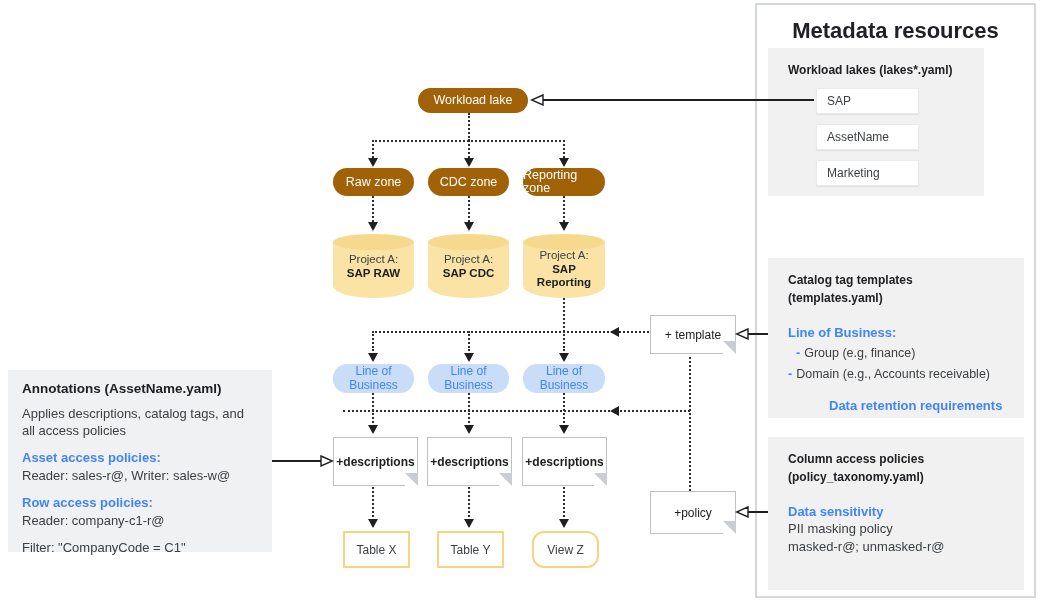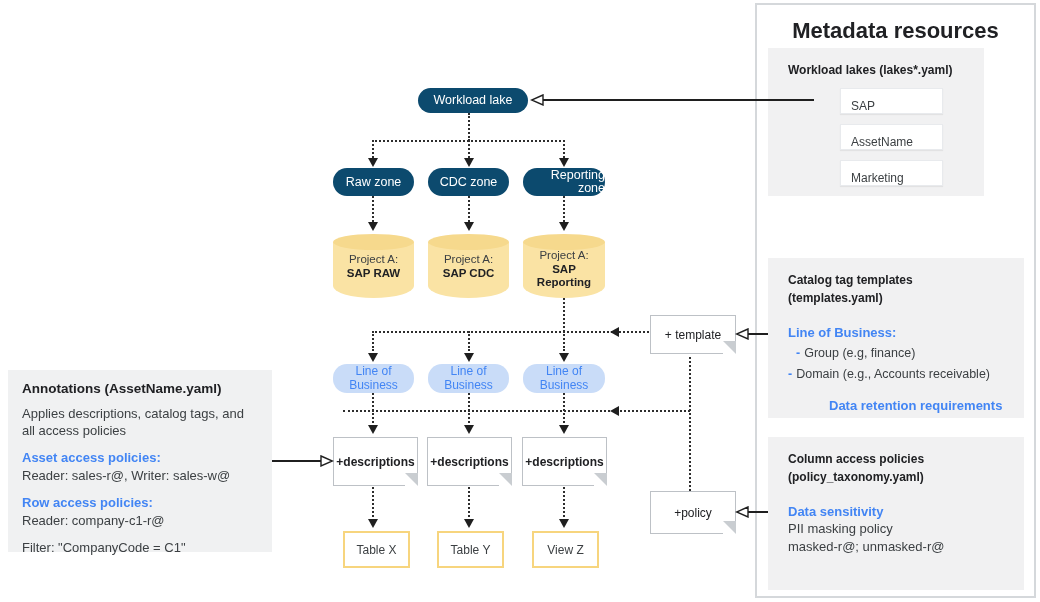--- a/index.html
+++ b/index.html
@@ -9,22 +9,22 @@
     color:#202124;position:relative;overflow:hidden;
   }
   
   .vdot{position:absolute;width:0;border-left:2px dotted #2d2d2d;}
   .hdot{position:absolute;height:0;border-top:2px dotted #2d2d2d;}
   .hline{position:absolute;height:0;border-top:2px solid #1f1f1f;z-index:6;}
   .ah-down{position:absolute;width:0;height:0;border-left:5px solid transparent;border-right:5px solid transparent;border-top:9px solid #1f1f1f;}
   .ah-left{position:absolute;width:0;height:0;border-top:5px solid transparent;border-bottom:5px solid transparent;border-right:9px solid #1f1f1f;}
   .open-ah{position:absolute;z-index:7;line-height:0;}
   
-  .pill{position:absolute;background:#0c4a6e;color:#fff;border-radius:14px;
-        display:flex;align-items:center;justify-content:center;text-align:right;
+  .pill{position:absolute;background:#a16207;color:#fff;border-radius:14px;
+        display:flex;align-items:center;justify-content:center;text-align:left;
         font-size:12.5px;line-height:13px;z-index:3;}
   .lob{position:absolute;background:#C9DCF8;color:#4285F4;border-radius:14px;
        display:flex;align-items:center;justify-content:center;text-align:center;
        font-size:12px;line-height:13.5px;z-index:3;}
   .cyl{position:absolute;z-index:3;}
   .cyl .top{position:absolute;top:0;left:0;right:0;height:16px;border-radius:50%;background:#F6D98D;}
   .cyl .body{position:absolute;top:8px;left:0;right:0;bottom:0;background:#FAE3A4;
              border-radius:0 0 50% 50% / 0 0 12px 12px;}
   .cyl .txt{position:absolute;top:19px;left:2px;right:2px;text-align:center;
             font-size:11.5px;line-height:13.5px;color:#3C4043;}
@@ -47,23 +47,23 @@
   .lpanel .bh{color:#4285F4;font-weight:bold;margin-bottom:1px;}
   .lpanel .bv{margin-bottom:10px;}
   
   .rpanel{position:absolute;left:755px;top:3px;width:281px;height:595px;
           background:#fff;border:2px solid #D5D8DB;box-sizing:border-box;z-index:1;}
   .rpanel .heading{position:absolute;top:13px;left:0;right:0;text-align:center;
           font-size:22px;font-weight:bold;color:#202124;}
   .rsec{position:absolute;background:#F1F1F2;box-sizing:border-box;}
   .rsec .sttl{font-weight:bold;font-size:12px;line-height:18px;color:#202124;}
   .sec1{left:11px;top:43px;width:216px;height:148px;padding:13px 0 0 20px;}
-  .lake-item{position:absolute;left:72px;width:103px;height:26px;background:#fff;
+  .lake-item{position:absolute;left:48px;width:103px;height:26px;background:#fff;
           border:1px solid #E8EAED;box-shadow:0 1px 1px rgba(0,0,0,.06);
-          display:flex;align-items:flex-end;box-sizing:border-box;padding-left:10px;
+          display:flex;align-items:center;box-sizing:border-box;padding-left:10px;
           font-size:12px;color:#3C4043;}
   .sec2{left:11px;top:253px;width:256px;height:160px;padding:13px 0 0 20px;}
   .sec3{left:11px;top:432px;width:256px;height:153px;padding:13px 0 0 20px;}
   .bluehead{color:#4285F4;font-weight:bold;font-size:13px;line-height:17px;}
   .bullet{font-size:12.5px;line-height:21px;color:#3C4043;}
   .bullet .dash{color:#4285F4;font-weight:bold;margin-right:4px;}
   .plain{font-size:13px;line-height:18px;color:#3C4043;}
 </style>
 </head>
 <body>
@@ -170,21 +170,21 @@
 <div class="ah-down" style="left:368px;top:519px;"></div>
 <div class="ah-down" style="left:464px;top:519px;"></div>
 <div class="ah-down" style="left:559px;top:519px;"></div>
 
 <div class="tbl" style="left:343px;top:531px;width:63px;height:33px;">
   <span>Table X</span>
 </div>
 <div class="tbl" style="left:437px;top:531px;width:63px;height:33px;">
   <span>Table Y</span>
 </div>
-<div class="tbl" style="left:532px;top:531px;width:63px;height:33px;">
+<div class="tbl" style="left:532px;top:531px;width:63px;height:33px;border-radius:12px;">
   <span>View Z</span>
 </div>
 
 <div class="note" style="left:650px;top:315px;width:84px;height:37px;font-weight:normal;">
   <span>+ template</span>
 </div>
 <div class="note" style="left:650px;top:491px;width:84px;height:41px;font-weight:normal;">
   <span>+policy</span>
 </div>
 <div class="vdot" style="left:689px;top:352px;height:139px;"></div>

